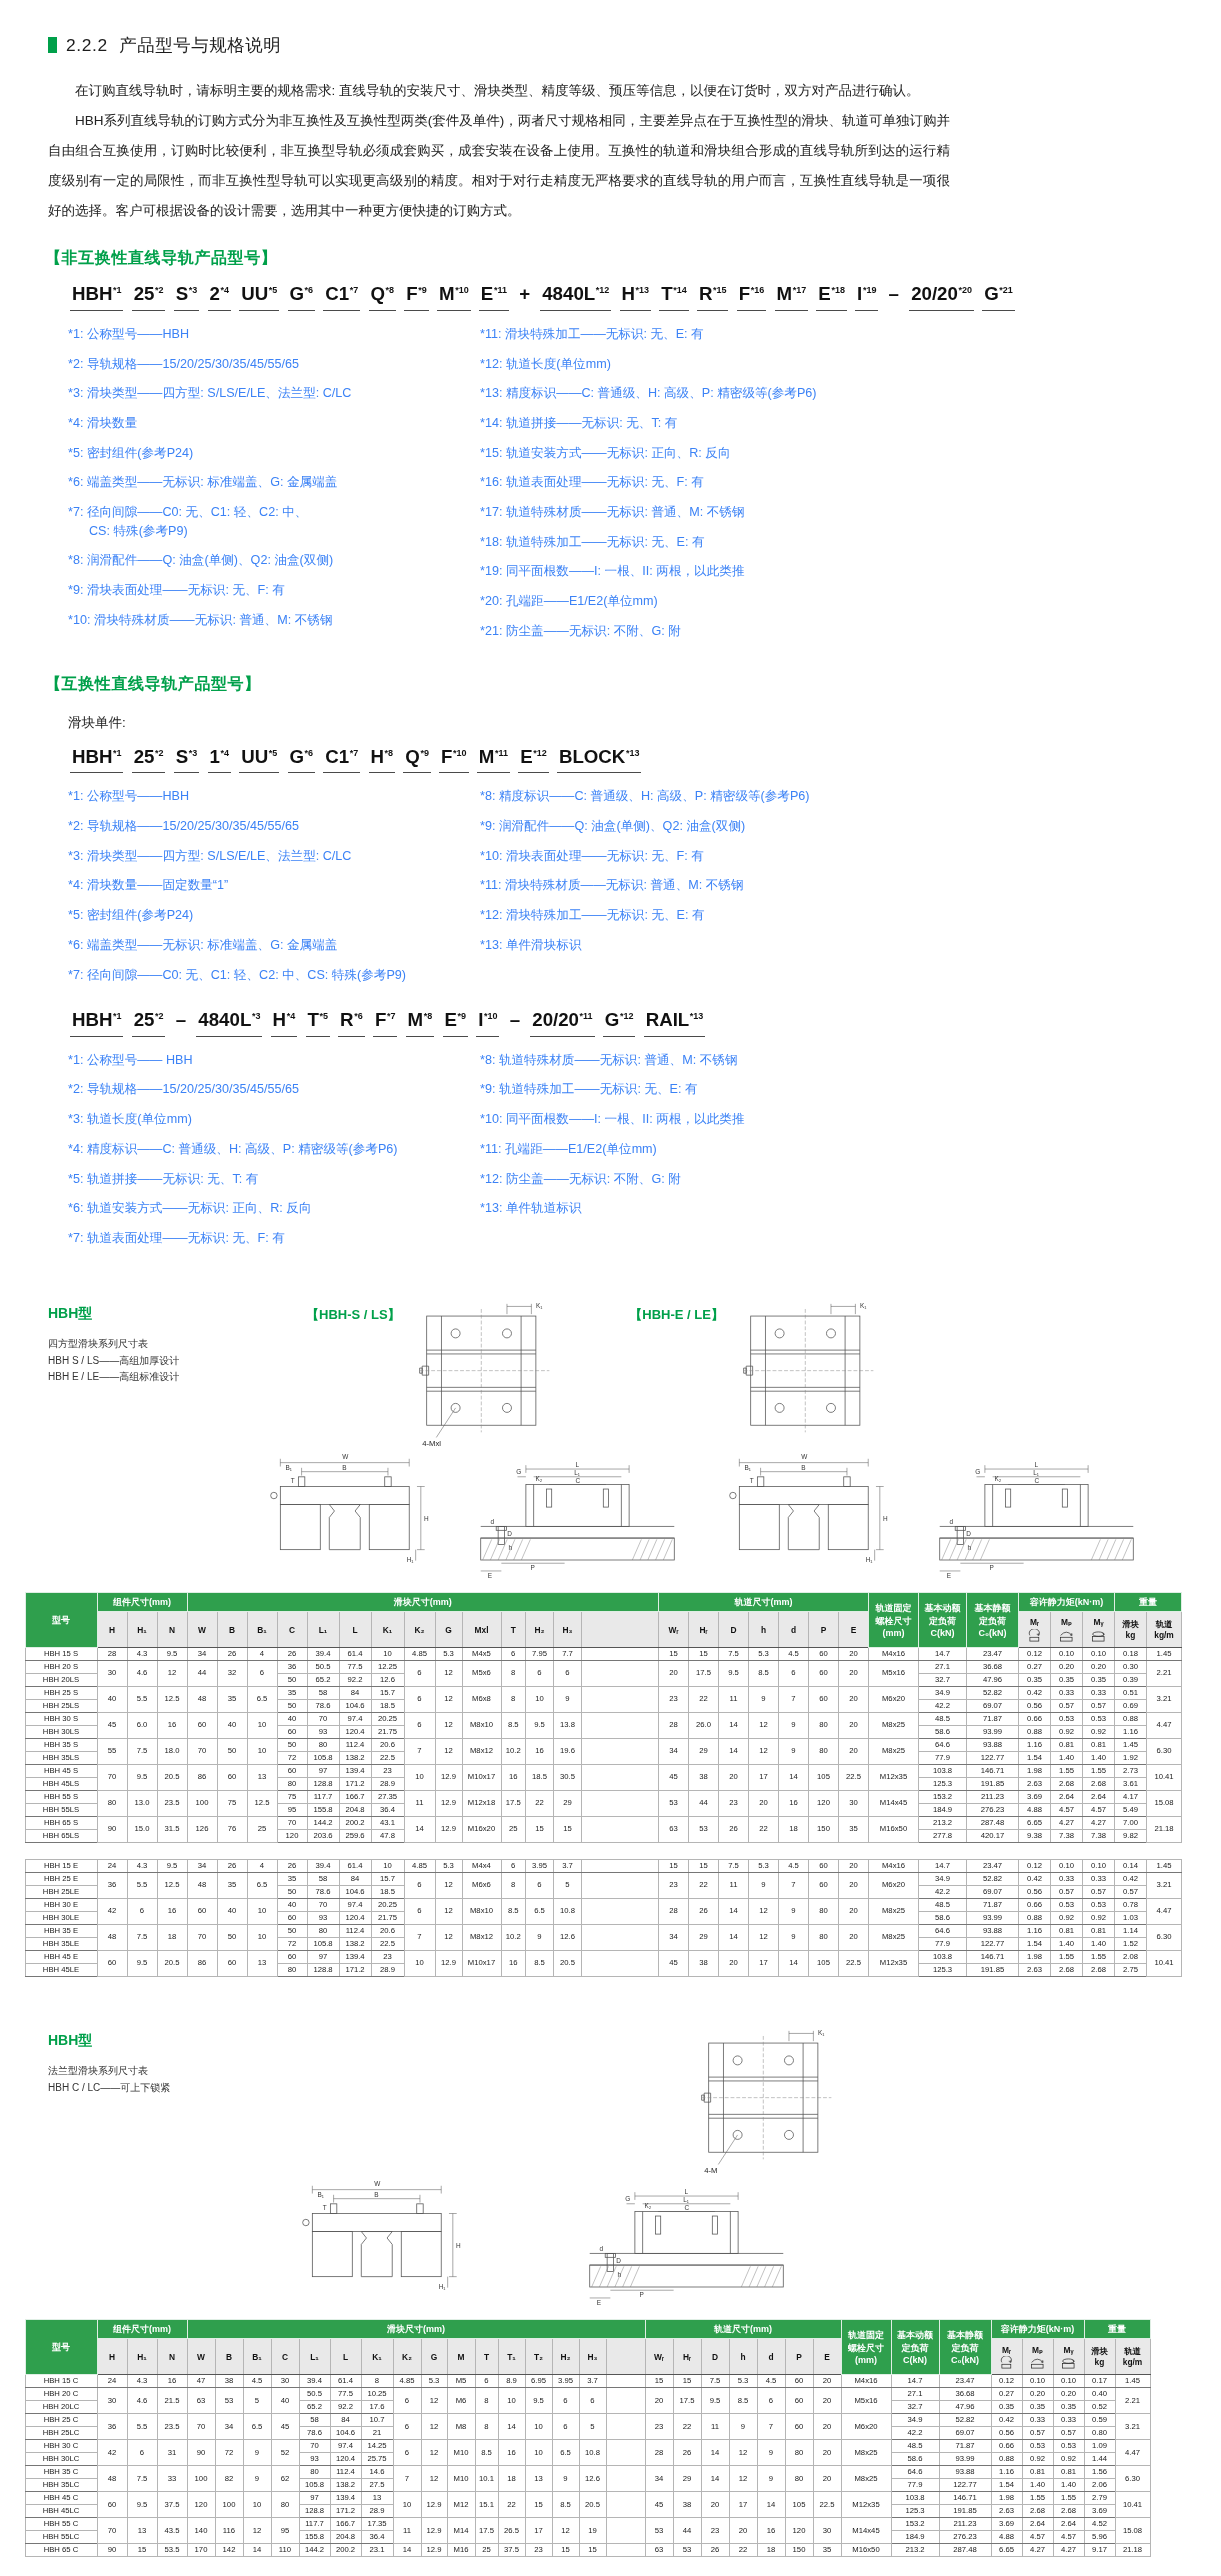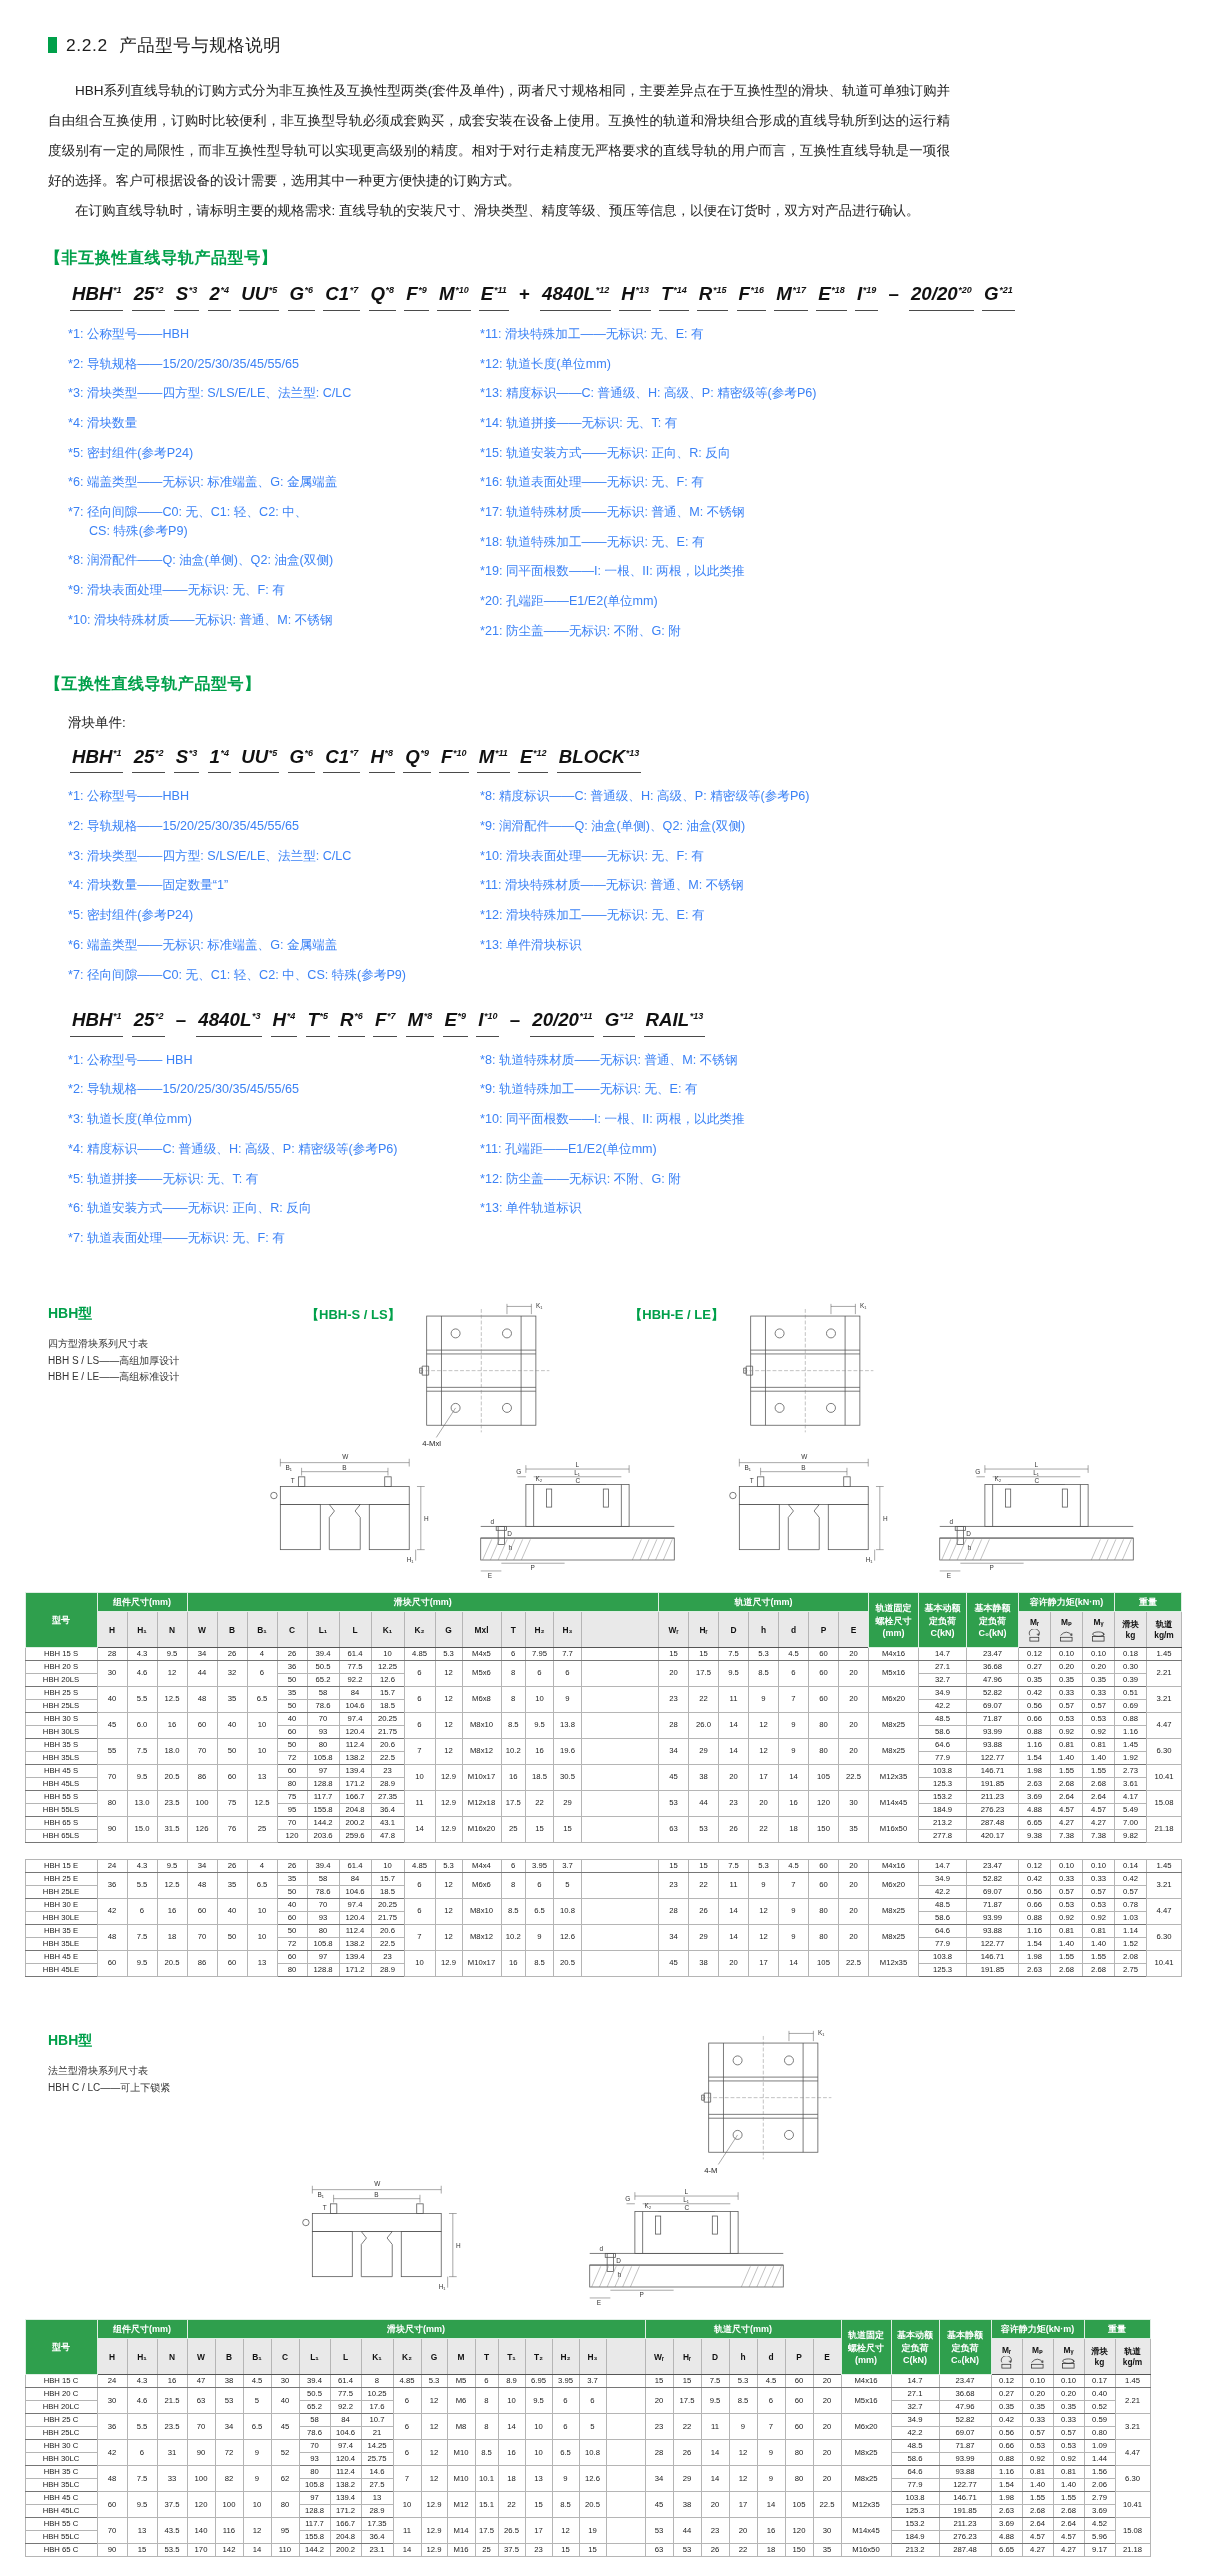--- a/index.html
+++ b/index.html
@@ -22,21 +22,21 @@
   .intro{margin:0 39px 0 48px;width:902px;}
   .intro p{font-size:13.5px;line-height:30px;text-align:justify;text-indent:2em;color:#222;}
 
   
   .green-title{color:var(--green);font-size:16px;font-weight:bold;margin:22px 0 6.4px 45px;letter-spacing:0.6px;}
   .unit-label{font-size:13.5px;margin:19.3px 0 3.9px 68px;color:#222;}
 
   
   .code-line{margin:14px 0 9px 70px;white-space:nowrap;}
   .code-line .seg{display:inline-block;margin-right:8.4px;padding:0 1.9px 4.5px;font-size:18.7px;font-weight:bold;color:#111;}
-  .code-line .seg.u{border-bottom:1.9px solid #4a4a4a;font-style:italic;}
+  .code-line .seg.u{border-bottom:1.9px solid #4a4a4a;}
   .code-line .seg sup{font-size:9px;font-weight:bold;vertical-align:super;margin-left:0.6px;}
 
   
   .notes{display:flex;margin:14px 0 3.9px 68px;width:966px;}
   .notes ul{list-style:none;}
   .notes ul.l{width:412px;flex:0 0 412px;}
   .notes ul.r{width:528px;flex:0 0 528px;}
   .notes li{font-size:12.6px;line-height:18.7px;margin-bottom:11px;white-space:pre-wrap;color:#3b82f6;}
 
   
@@ -69,22 +69,22 @@
 <body>
 
 <div class="page">
 
   <header class="doc-header">
     <span class="bullet"></span>
     <h1><span class="num">2.2.2</span><span>产品型号与规格说明</span></h1>
   </header>
 
   <div class="intro">
+    <p>在订购直线导轨时，请标明主要的规格需求: 直线导轨的安装尺寸、滑块类型、精度等级、预压等信息，以便在订货时，双方对产品进行确认。</p>
     <p>HBH系列直线导轨的订购方式分为非互换性及互换性型两类(套件及单件)，两者尺寸规格相同，主要差异点在于互换性型的滑块、轨道可单独订购并自由组合互换使用，订购时比较便利，非互换型导轨必须成套购买，成套安装在设备上使用。互换性的轨道和滑块组合形成的直线导轨所到达的运行精度级别有一定的局限性，而非互换性型导轨可以实现更高级别的精度。相对于对行走精度无严格要求的直线导轨的用户而言，互换性直线导轨是一项很好的选择。客户可根据设备的设计需要，选用其中一种更方便快捷的订购方式。</p>
-    <p>在订购直线导轨时，请标明主要的规格需求: 直线导轨的安装尺寸、滑块类型、精度等级、预压等信息，以便在订货时，双方对产品进行确认。</p>
   </div>
 
   <h2 class="green-title">【非互换性直线导轨产品型号】</h2>
   <div class="code-line"><span class="seg u">HBH<sup>*1</sup></span><span class="seg u">25<sup>*2</sup></span><span class="seg u">S<sup>*3</sup></span><span class="seg u">2<sup>*4</sup></span><span class="seg u">UU<sup>*5</sup></span><span class="seg u">G<sup>*6</sup></span><span class="seg u">C1<sup>*7</sup></span><span class="seg u">Q<sup>*8</sup></span><span class="seg u">F<sup>*9</sup></span><span class="seg u">M<sup>*10</sup></span><span class="seg u">E<sup>*11</sup></span><span class="seg">+</span><span class="seg u">4840L<sup>*12</sup></span><span class="seg u">H<sup>*13</sup></span><span class="seg u">T<sup>*14</sup></span><span class="seg u">R<sup>*15</sup></span><span class="seg u">F<sup>*16</sup></span><span class="seg u">M<sup>*17</sup></span><span class="seg u">E<sup>*18</sup></span><span class="seg u">I<sup>*19</sup></span><span class="seg">–</span><span class="seg u">20/20<sup>*20</sup></span><span class="seg u">G<sup>*21</sup></span></div>
   <div class="notes">
     <ul class="l">
         <li>*1: 公称型号——HBH</li>
         <li>*2: 导轨规格——15/20/25/30/35/45/55/65</li>
         <li>*3: 滑块类型——四方型: S/LS/E/LE、法兰型: C/LC</li>
         <li>*4: 滑块数量</li>

